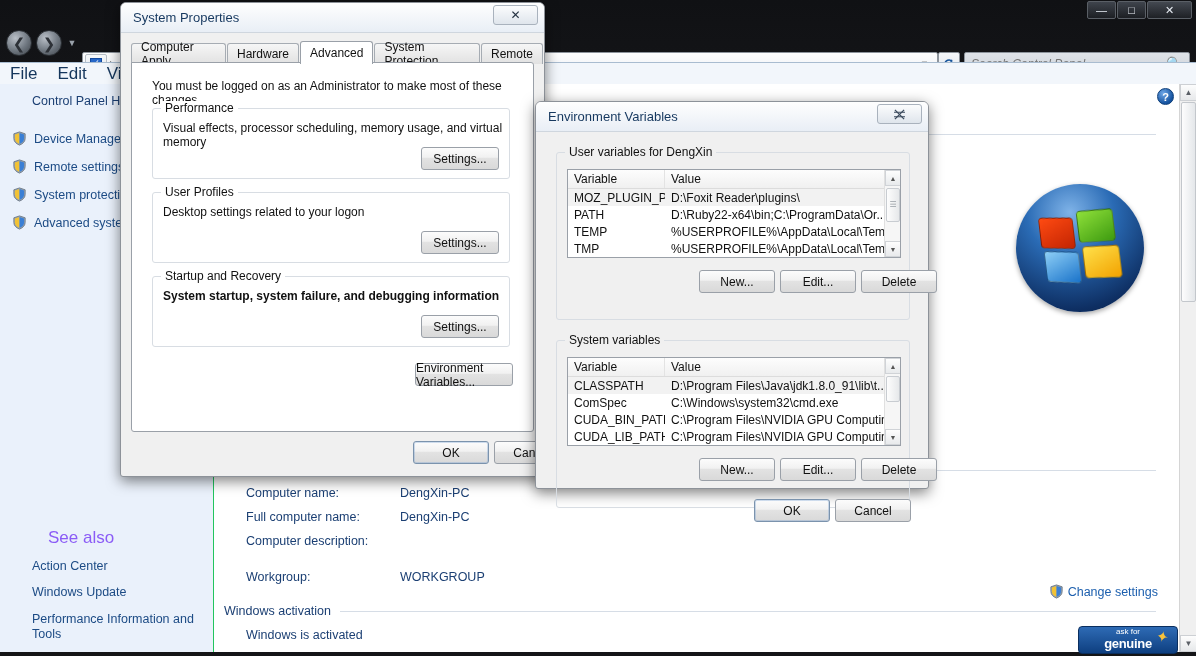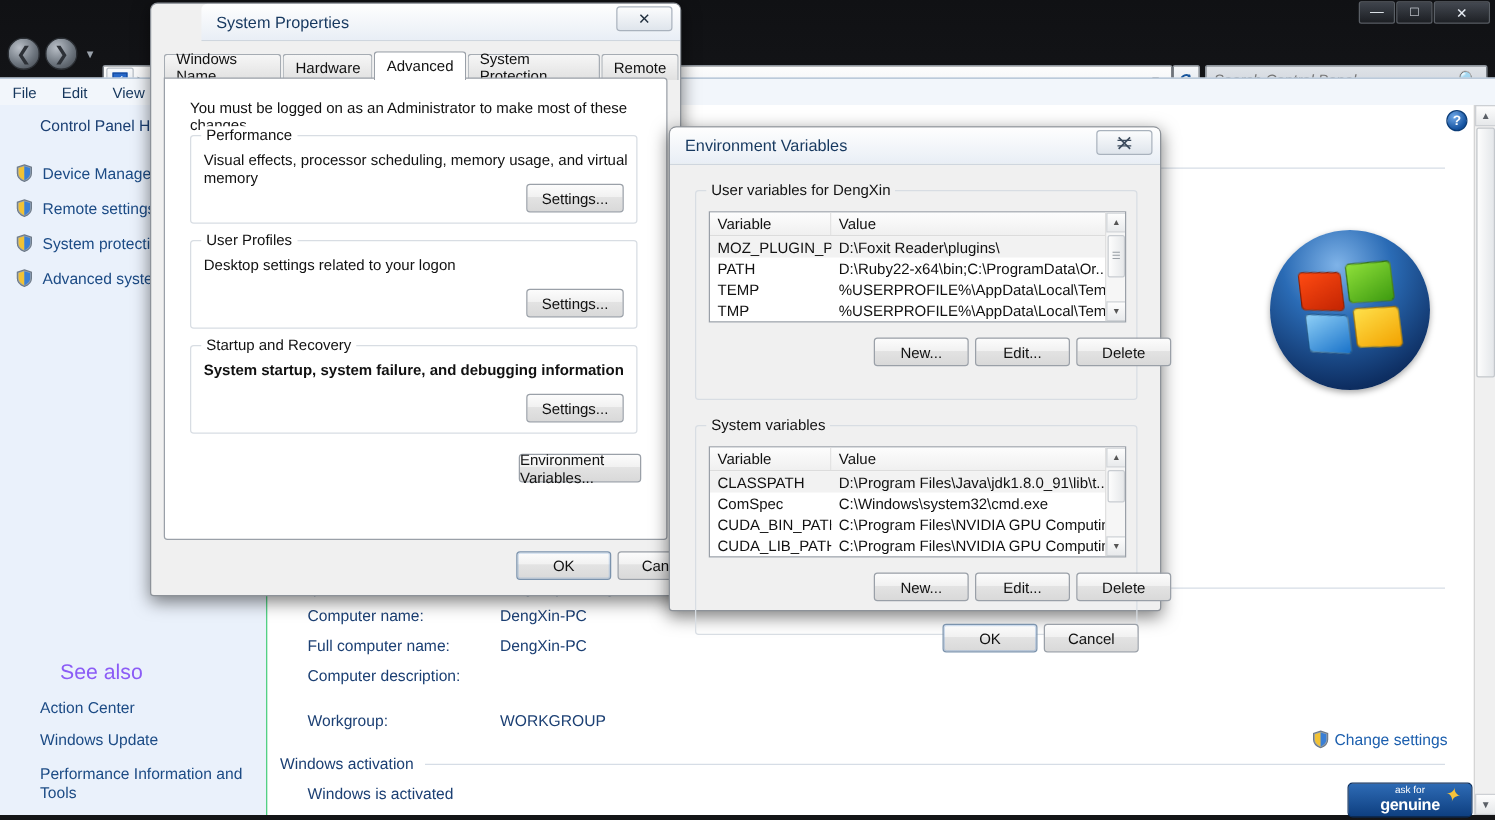--- a/index.html
+++ b/index.html
@@ -91,21 +91,21 @@
   }
   #search-icon { color: #2a6bbd; font-size: 13px; }
 
   
   #cp-menubar {
     position: absolute; left: 0; top: 62px; width: 1196px; height: 22px;
     background: #f2f6fb;
     border-top: 1px solid #a9bcd0;
     display: flex; align-items: center; padding-left: 10px; gap: 20px;
   }
-  #cp-menubar span { color: #15365c; font-size: 12px; }
+  #cp-menubar span { color: #15365c; font-size: 17px; }
 
   
   #cp-body {
     position: absolute; left: 0; top: 84px; width: 1196px; height: 568px;
     background: #fff; display: flex;
   }
   #cp-sidebar {
     width: 214px; height: 100%; background: #eaf1fb;
     border-right: 1px solid #22c55e;
     position: relative;
@@ -478,29 +478,29 @@
 
         <div id="cp-scroll">
           <div class="arrow">▲</div>
           <div class="thumb"></div>
           <div class="arrow bottom">▼</div>
         </div>
       </div>
     </div>
   </div>
 
-  <div class="dialog" id="sysprops" style="left:120px; top:2px; width:425px; height:475px;padding-left:40px;">
+  <div class="dialog" id="sysprops" style="left:120px; top:2px; width:425px; height:475px;">
     <div class="dlg-titlebar">
       <div class="dlg-title">System Properties</div>
       <div class="dlg-close">✕</div>
     </div>
 
     <div class="dlg-body">
       <div class="tabstrip">
-        <div class="tab">Windows Name</div>
+        <div class="tab">Computer Apply</div>
         <div class="tab">Hardware</div>
         <div class="tab active">Advanced</div>
         <div class="tab">System Protection</div>
         <div class="tab">Remote</div>
       </div>
 
       <div class="tabpage">
         <div class="static-text" style="left:20px; top:16px;">You must be logged on as an Administrator to make most of these changes.</div>
 
         <div class="groupbox" style="left:20px; top:45px; width:358px; height:71px;">

